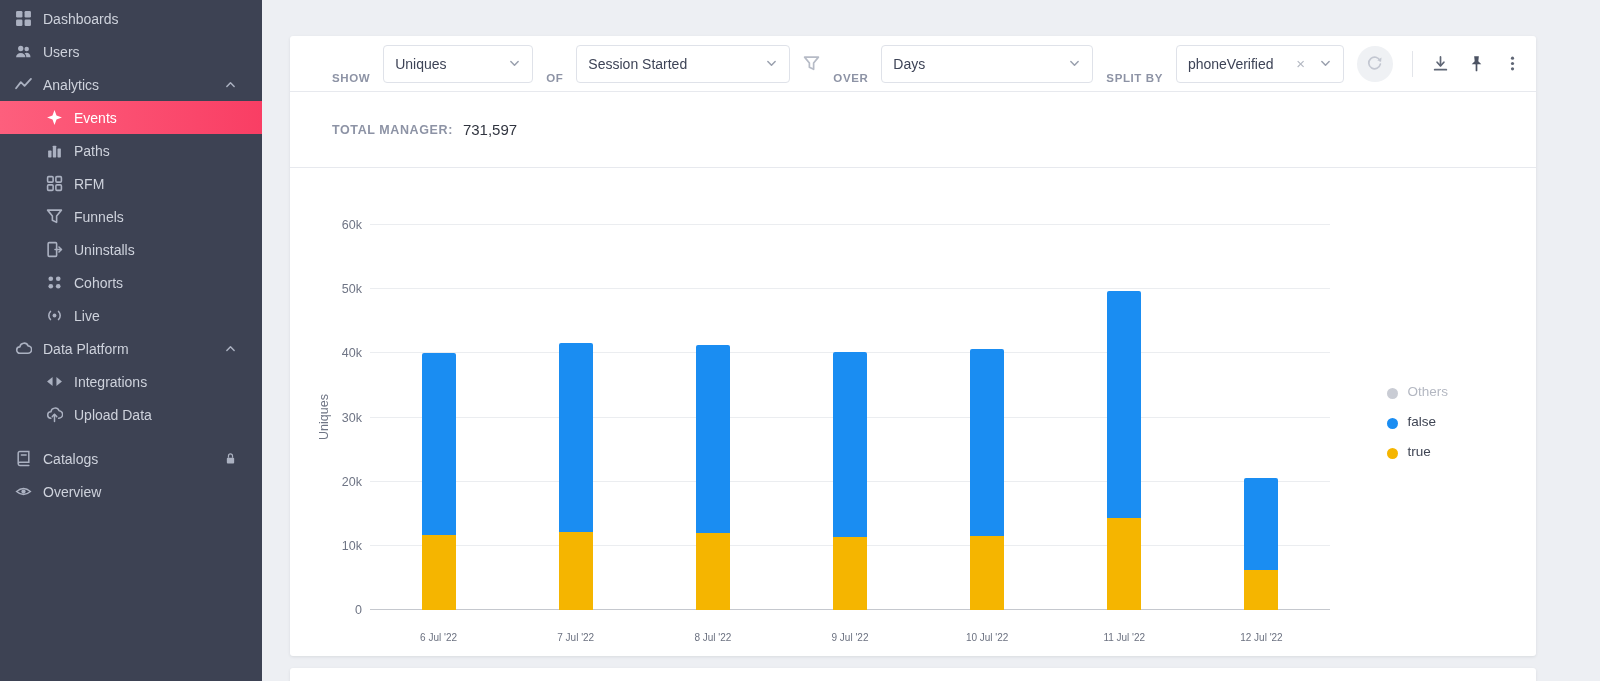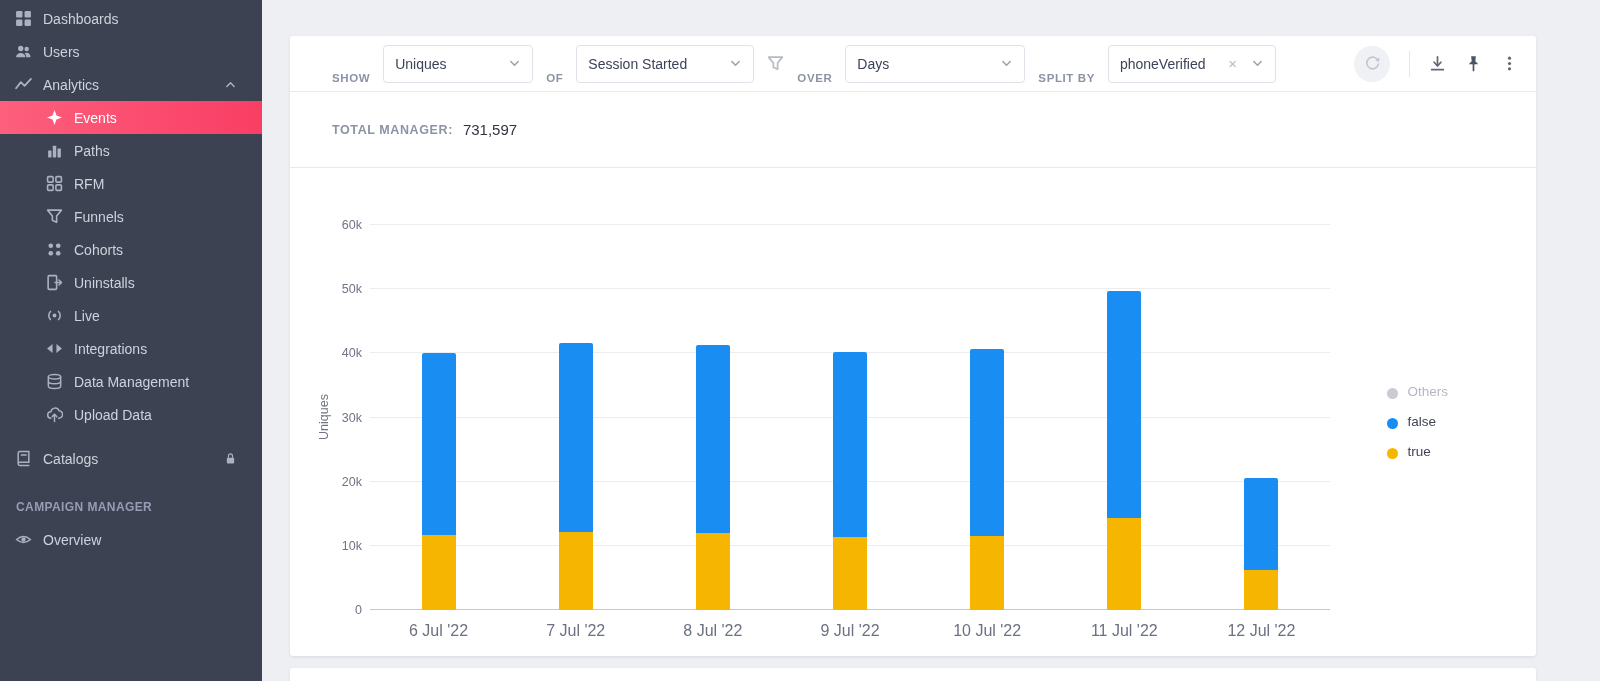--- a/index.html
+++ b/index.html
@@ -25,21 +25,21 @@
           border-radius:3px; box-shadow:0 1px 3px rgba(40,45,60,.10); display:flex; flex-direction:column; }
   .card-next { position:absolute; left:28px; right:64px; bottom:0; height:13px; background:#fff;
                border-radius:3px 3px 0 0; box-shadow:0 1px 3px rgba(40,45,60,.10); }
 
   
   .toolbar { height:56px; flex:none; display:flex; align-items:center; gap:13px;
              padding:0 18px 0 42px; border-bottom:1px solid #e7e9ee; }
   .tlabel { font-size:11.5px; font-weight:700; color:#8d93a5; letter-spacing:.6px; flex:none;margin-top:29px; }
   .dd { height:38px; border:1px solid #dfe2e9; border-radius:4px; background:#fff; display:flex;
         align-items:center; justify-content:space-between; padding:0 11px; font-size:14px; color:#3d4356; cursor:pointer; flex:none; }
-  .dd-show{ width:150px; } .dd-of{ width:178px; } .dd-over{ width:180px; } .dd-split{ width:168px; }
+  .dd-show{ width:150px; } .dd-of{ width:214px; } .dd-over{ width:212px; } .dd-split{ width:168px; }
   .dd-chev { color:#9aa0ae; margin-left:8px; flex:none; }
   .dd-x { color:#b3b8c2; font-size:15px; margin-left:auto; padding:0 6px 0 4px; }
   .funnel-btn { color:#b6bbc6; flex:none; display:flex; }
   .right-icons { margin-left:auto; display:flex; align-items:center; gap:19px; }
   .circle-btn { width:36px; height:36px; border-radius:50%; background:#eff1f4; display:flex;
                 align-items:center; justify-content:center; color:#c3c7d1; cursor:pointer; }
   .vdiv { width:1px; height:26px; background:#e3e5ea; }
   .tool-ic { color:#5f6675; cursor:pointer; display:flex; }
   .tool-ic.pin { color:#4c5363; }
 
@@ -54,21 +54,21 @@
   .y-title { position:absolute; left:34px; top:249px; transform:translate(-50%,-50%) rotate(-90deg);
              color:#6f7585; font-size:12.5px; white-space:nowrap; }
   .plot { position:absolute; left:80px; right:206px; top:57px; height:385px; }
   .gridline { position:absolute; left:0; right:0; height:1px; background:#ebedf0; }
   .gridline.axis-line { background:#c5c8ce; }
   .ytick { position:absolute; left:-48px; width:40px; text-align:right; transform:translateY(50%);
            color:#6f7585; font-size:12.5px; }
   .bar { position:absolute; bottom:0; width:34px; display:flex; flex-direction:column; cursor:pointer; }
   .seg { width:100%; }
   .x-labels { position:absolute; left:80px; right:206px; top:448px; height:24px; }
-  .xtick { position:absolute; transform:translateX(-50%); top:6px; color:#6b7180; font-size:16px; white-space:nowrap; }
+  .xtick { position:absolute; transform:translateX(-50%); top:16px; color:#6b7180; font-size:10px; white-space:nowrap; }
   .legend { position:absolute; right:88px; top:216px; display:flex; flex-direction:column; gap:15px; }
   .legend-item { display:flex; align-items:flex-end; font-size:13.5px; color:#3f4554; cursor:pointer; }
   .legend-item.muted { color:#b4b8c2; }
   .legend-dot { width:11px; height:11px; border-radius:50%; margin-right:9px; flex:none; }
 </style>
 </head>
 <body>
 
 <aside class="sidebar">
 
@@ -138,74 +138,73 @@
 
   <div class="side-item child">
     <svg class="icn" viewBox="0 0 16 16">
         <path d="M1.5 2 H14.5 L10 7.5 V13.5 L6 11.5 V7.5 Z" fill="none" stroke="currentColor" stroke-width="1.5" stroke-linejoin="round"></path>
       </svg>
     <span>Funnels</span>
   </div>
 
   <div class="side-item child">
     <svg class="icn" viewBox="0 0 16 16">
+        <g fill="none" stroke="currentColor" stroke-width="1.5" stroke-linecap="round" stroke-linejoin="round">
+          <rect x="2" y="1.5" width="8" height="13" rx="1"></rect>
+          <line x1="8.5" y1="8" x2="14.5" y2="8"></line>
+          <polyline points="12.2,5.7 14.5,8 12.2,10.3"></polyline>
+        </g>
+      </svg>
+    <span>Uninstalls</span>
+  </div>
+
+  <div class="side-item child">
+    <svg class="icn" viewBox="0 0 16 16">
         <g fill="currentColor">
           <circle cx="4.5" cy="4.5" r="2.2"></circle>
           <circle cx="11.5" cy="4.5" r="2.2"></circle>
           <circle cx="4.5" cy="11.5" r="2.2"></circle>
           <circle cx="11.5" cy="11.5" r="2.2"></circle>
         </g>
       </svg>
     <span>Cohorts</span>
   </div>
 
   <div class="side-item child">
     <svg class="icn" viewBox="0 0 16 16">
-        <g fill="none" stroke="currentColor" stroke-width="1.5" stroke-linecap="round" stroke-linejoin="round">
-          <rect x="2" y="1.5" width="8" height="13" rx="1"></rect>
-          <line x1="8.5" y1="8" x2="14.5" y2="8"></line>
-          <polyline points="12.2,5.7 14.5,8 12.2,10.3"></polyline>
-        </g>
-      </svg>
-    <span>Uninstalls</span>
-  </div>
-
-  <div class="side-item child">
-    <svg class="icn" viewBox="0 0 16 16">
         <g fill="none" stroke="currentColor" stroke-width="1.5" stroke-linecap="round">
           <path d="M4.2 11.8 a5.4 5.4 0 0 1 0-7.6"></path>
           <path d="M11.8 4.2 a5.4 5.4 0 0 1 0 7.6"></path>
         </g>
         <circle cx="8" cy="8" r="1.8" fill="currentColor"></circle>
       </svg>
     <span>Live</span>
   </div>
 
 
+  <div class="side-item">
+    <svg class="icn" viewBox="0 0 16 16">
+        <path d="M4.6 12.5 a3 3 0 0 1 0-6 a4 4 0 0 1 7.7-1 a3.1 3.1 0 0 1-.4 7 Z" fill="none" stroke="currentColor" stroke-width="1.5" stroke-linejoin="round"></path>
+      </svg>
+    <span>Data Platform</span>
+    <svg class="icn sm chev" viewBox="0 0 16 16">
+        <polyline points="3.5,10.5 8,5.8 12.5,10.5" fill="none" stroke="currentColor" stroke-width="1.8" stroke-linecap="round" stroke-linejoin="round"></polyline>
+      </svg>
+  </div>
 
   <div class="side-item child">
     <svg class="icn" viewBox="0 0 16 16">
         <g fill="currentColor">
           <polygon points="1,8 6.2,3.8 6.2,12.2"></polygon>
           <polygon points="15,8 9.8,3.8 9.8,12.2"></polygon>
         </g>
       </svg>
     <span>Integrations</span>
   </div>
 
-  <div class="side-item child">
-    <svg class="icn" viewBox="0 0 16 16">
-        <g fill="none" stroke="currentColor" stroke-width="1.4">
-          <ellipse cx="8" cy="3.6" rx="5.8" ry="2.1"></ellipse>
-          <path d="M2.2 3.6 V12.4 c0 1.2 2.6 2.1 5.8 2.1 s5.8-.9 5.8-2.1 V3.6"></path>
-          <path d="M2.2 8 c0 1.2 2.6 2.1 5.8 2.1 s5.8-.9 5.8-2.1"></path>
-        </g>
-      </svg>
-    <span>Data Management</span>
-  </div>
 
   <div class="side-item child">
     <svg class="icn" viewBox="0 0 16 16">
         <g fill="none" stroke="currentColor" stroke-width="1.4" stroke-linecap="round" stroke-linejoin="round">
           <path d="M4.6 11.5 a3 3 0 0 1 0-6 a4 4 0 0 1 7.7-1 a3.1 3.1 0 0 1-.4 7"></path>
           <line x1="8" y1="14.5" x2="8" y2="8"></line>
           <polyline points="5.9,10 8,7.8 10.1,10"></polyline>
         </g>
       </svg>
     <span>Upload Data</span>
@@ -218,21 +217,20 @@
           <line x1="6" y1="4.8" x2="10.5" y2="4.8"></line>
         </g>
       </svg>
     <span>Catalogs</span>
     <svg class="icn sm chev" viewBox="0 0 16 16">
         <rect x="3.5" y="7" width="9" height="7" rx="1.2" fill="currentColor"></rect>
         <path d="M5.5 7 V4.8 a2.5 2.5 0 0 1 5 0 V7" fill="none" stroke="currentColor" stroke-width="1.5"></path>
       </svg>
   </div>
 
-  <div class="side-header gap-top">CAMPAIGN MANAGER</div>
 
   <div class="side-item">
     <svg class="icn" viewBox="0 0 16 16">
         <path d="M1.5 8 Q8 2.3 14.5 8 Q8 13.7 1.5 8 Z" fill="none" stroke="currentColor" stroke-width="1.4"></path>
         <circle cx="8" cy="8" r="2" fill="currentColor"></circle>
       </svg>
     <span>Overview</span>
   </div>
 </aside>
 

